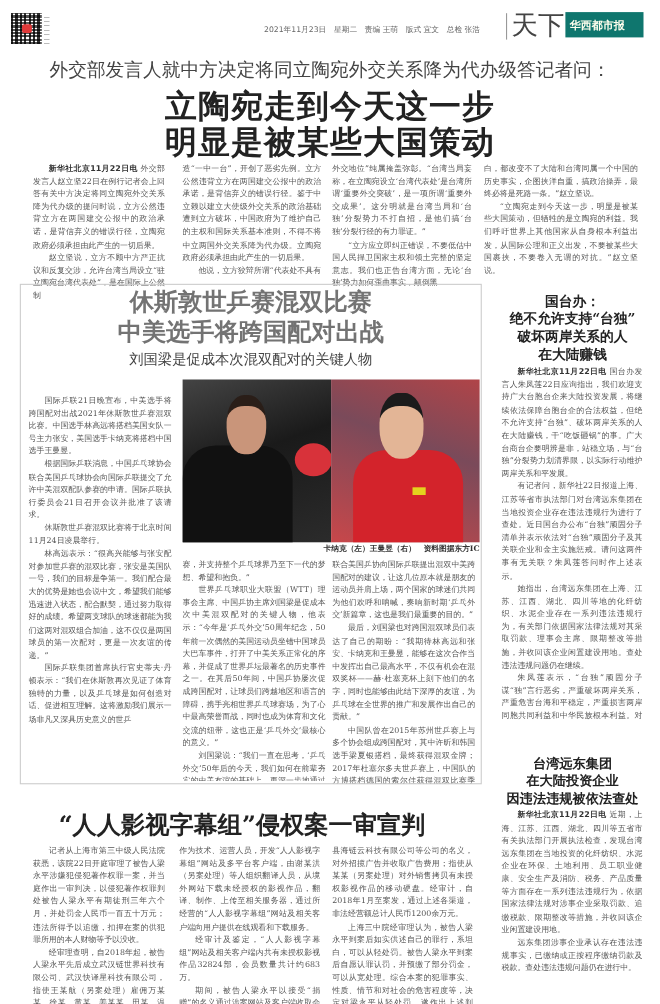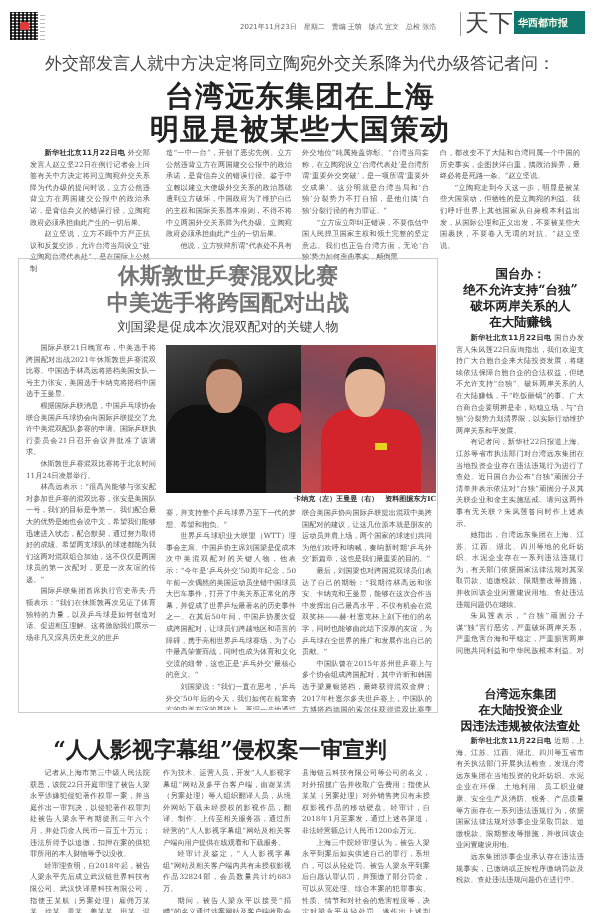--- a/index.html
+++ b/index.html
@@ -51,21 +51,21 @@
 <div class="abs meta">2021年11月23日　星期二　责编 王萌　版式 宜文　总检 张浩</div>
 <div class="abs vbar"></div>
 <div class="abs section">天下</div>
 <div class="abs masthead">
   <span>华西都市报</span>
   <span class="pg">09</span>
 </div>
 
 <div class="abs h-sub">外交部发言人就中方决定将同立陶宛外交关系降为代办级答记者问：</div>
 <div class="abs h-main">
-  <div>台湾远东集团在上海</div>
+  <div>立陶宛走到今天这一步</div>
   <div>明显是被某些大国策动</div>
 </div>
 
 <div class="abs col" style="left:30px;top:147px;width:120px;">
   <p><span class="lead">新华社北京11月22日电</span> <span>外交部发言人赵立坚22日在例行记者会上回答有关中方决定将同立陶宛外交关系降为代办级的提问时说，立方公然违背立方在两国建交公报中的政治承诺，是背信弃义的错误行径，立陶宛政府必须承担由此产生的一切后果。</span></p>
   <p>赵立坚说，立方不顾中方严正抗议和反复交涉，允许台湾当局设立“驻立陶宛台湾代表处”，是在国际上公然制</p>
 </div>
 <div class="abs col" style="left:166px;top:147px;width:126px;">
   <p class="noind">造“一中一台”，开创了恶劣先例。立方公然违背立方在两国建交公报中的政治承诺，是背信弃义的错误行径。鉴于中立赖以建立大使级外交关系的政治基础遭到立方破坏，中国政府为了维护自己的主权和国际关系基本准则，不得不将中立两国外交关系降为代办级。立陶宛政府必须承担由此产生的一切后果。</p>
   <p>他说，立方狡辩所谓“代表处不具有</p>
@@ -79,21 +79,21 @@
   <p>“立陶宛走到今天这一步，明显是被某些大国策动，但牺牲的是立陶宛的利益。我们呼吁世界上其他国家从自身根本利益出发，从国际公理和正义出发，不要被某些大国裹挟，不要卷入无谓的对抗。”赵立坚说。</p>
 </div>
 
 <div class="abs box"></div>
 <div class="abs box-h1">
   <div>休斯敦世乒赛混双比赛</div>
   <div>中美选手将跨国配对出战</div>
 </div>
 <div class="abs box-sub">刘国梁是促成本次混双配对的关键人物</div>
 
-<div class="abs col" style="left:26px;top:342px;width:130px;height:368px;overflow:hidden;">
+<div class="abs col" style="left:26px;top:358px;width:130px;height:368px;overflow:hidden;">
   <p>国际乒联21日晚宣布，中美选手将跨国配对出战2021年休斯敦世乒赛混双比赛。中国选手林高远将搭档美国女队一号主力张安，美国选手卡纳克将搭档中国选手王曼昱。</p>
   <p>根据国际乒联消息，中国乒乓球协会联合美国乒乓球协会向国际乒联提交了允许中美混双配队参赛的申请。国际乒联执行委员会21日召开会议并批准了该请求。</p>
   <p>休斯敦世乒赛混双比赛将于北京时间11月24日凌晨举行。</p>
   <p>林高远表示：“很高兴能够与张安配对参加世乒赛的混双比赛，张安是美国队一号，我们的目标是争第一。我们配合最大的优势是她也会说中文，希望我们能够迅速进入状态，配合默契，通过努力取得好的成绩。希望两支球队的球迷都能为我们这两对混双组合加油，这不仅仅是两国球员的第一次配对，更是一次友谊的传递。”</p>
   <p>国际乒联集团首席执行官史蒂夫·丹顿表示：“我们在休斯敦再次见证了体育独特的力量，以及乒乓球是如何创造对话、促进相互理解。这将激励我们展示一场非凡又深具历史意义的世乒</p>
 </div>
 
 <div class="abs photo">
   <div class="photo-l">
     <div class="body-l"></div>
@@ -122,21 +122,21 @@
 
 <div class="abs right-h" style="top:266px;">
   <div>国台办：</div>
   <div>绝不允许支持“台独”</div>
   <div>破坏两岸关系的人</div>
   <div>在大陆赚钱</div>
 </div>
 <div class="abs col" style="left:456px;top:332px;width:128px;height:325px;overflow:hidden;">
   <p><span class="lead">新华社北京11月22日电</span> <span>国台办发言人朱凤莲22日应询指出，我们欢迎支持广大台胞台企来大陆投资发展，将继续依法保障台胞台企的合法权益，但绝不允许支持“台独”、破坏两岸关系的人在大陆赚钱，干“吃饭砸锅”的事。广大台商台企要明辨是非，站稳立场，与“台独”分裂势力划清界限，以实际行动维护两岸关系和平发展。</span></p>
   <p>有记者问，新华社22日报道上海、江苏等省市执法部门对台湾远东集团在当地投资企业存在违法违规行为进行了查处。近日国台办公布“台独”顽固分子清单并表示依法对“台独”顽固分子及其关联企业和金主实施惩戒。请问这两件事有无关联？朱凤莲答问时作上述表示。</p>
-  <p>她指出，台湾远东集团在上海、江苏、江西、湖北、四川等地的化纤纺织、水泥企业存在一系列违法违规行为，有关部门依据国家法律法规对其采取罚款、追缴税款、限期整改等措施，并收回该企业闲置建设用地。查处违法违规问题仍在继续。</p>
+  <p>她指出，台湾远东集团在上海、江苏、江西、湖北、四川等地的化纤纺织、水泥企业存在一系列违法违规行为，有关部门依据国家法律法规对其采取罚款、理事会主席、限期整改等措施，并收回该企业闲置建设用地。查处违法违规问题仍在继续。</p>
   <p>朱凤莲表示，“台独”顽固分子谋“独”言行恶劣，严重破坏两岸关系，严重危害台海和平稳定，严重损害两岸同胞共同利益和中华民族根本利益。对他们及其关联企业和金主必须依法惩戒。</p>
 </div>
 
 <div class="abs right-h" style="top:686px;font-size:12px;text-align:center;">
   <div>台湾远东集团</div>
   <div>在大陆投资企业</div>
   <div>因违法违规被依法查处</div>
 </div>
 <div class="abs col" style="left:456px;top:735px;width:128px;">
   <p><span class="lead">新华社北京11月22日电</span> <span>近期，上海、江苏、江西、湖北、四川等五省市有关执法部门开展执法检查，发现台湾远东集团在当地投资的化纤纺织、水泥企业在环保、土地利用、员工职业健康、安全生产及消防、税务、产品质量等方面存在一系列违法违规行为，依据国家法律法规对涉事企业采取罚款、追缴税款、限期整改等措施，并收回该企业闲置建设用地。</span></p>

